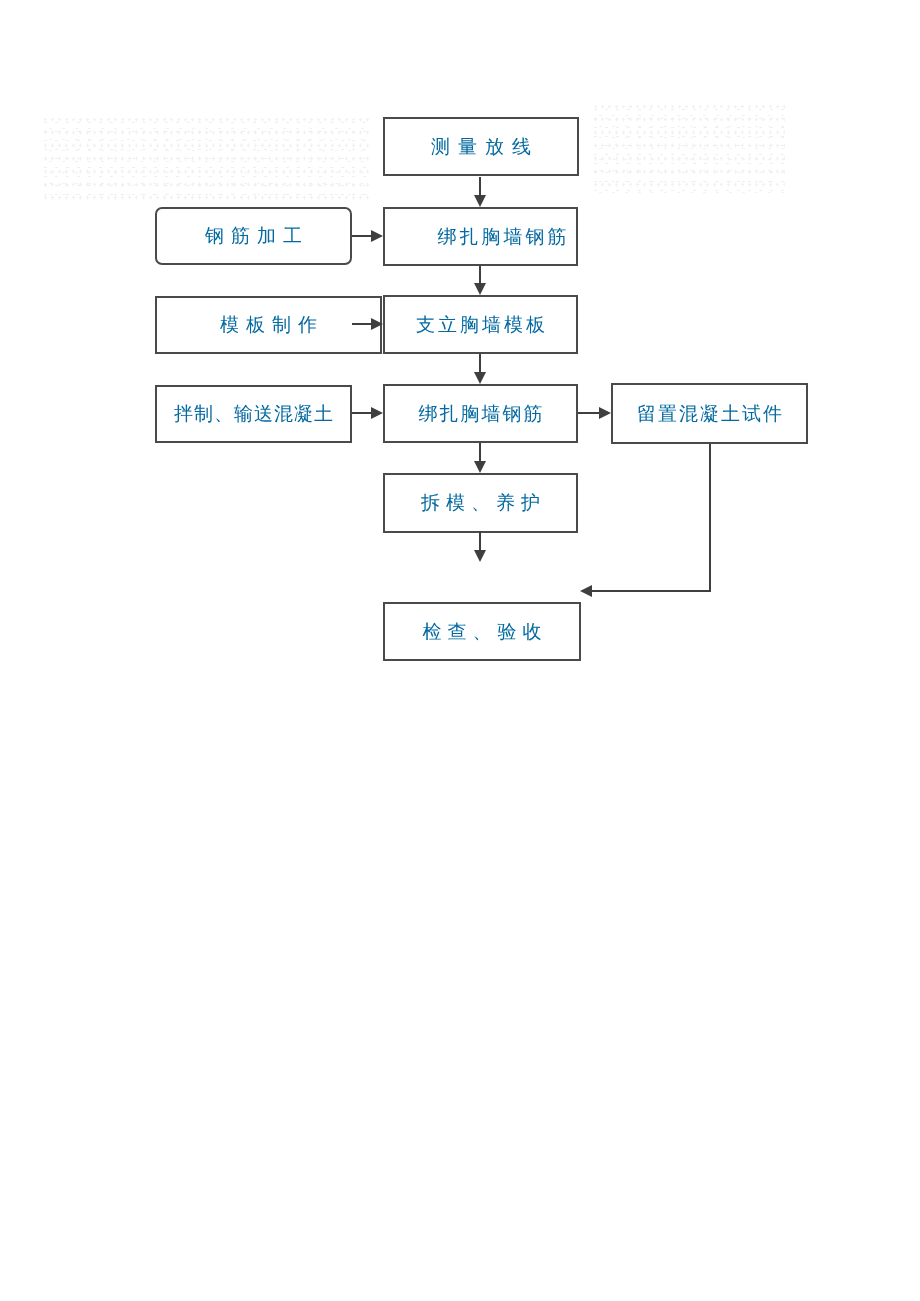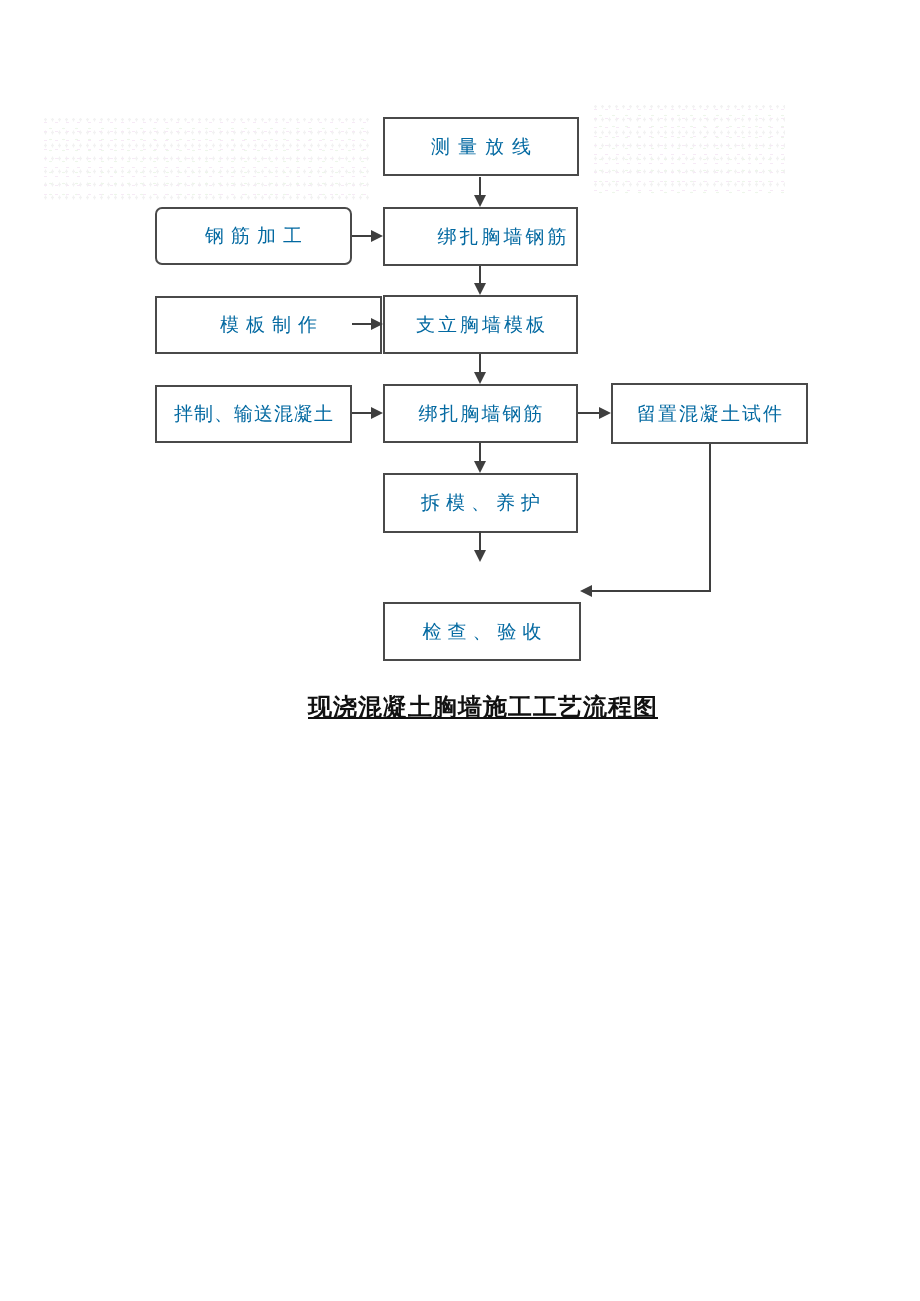--- a/index.html
+++ b/index.html
@@ -118,15 +118,14 @@
   <div class="hline" style="left:352px; top:412px; width:20px;"></div>
   <div class="arr-right" style="left:371px; top:407px;"></div>
 
   <div class="hline" style="left:578px; top:412px; width:22px;"></div>
   <div class="arr-right" style="left:599px; top:407px;"></div>
 
   <div class="vline" style="left:709px; top:444px; height:148px;"></div>
   <div class="hline" style="left:592px; top:590px; width:119px;"></div>
   <div class="arr-left" style="left:580px; top:585px;"></div>
 
-  <div class="title">现浇混凝土胸墙施工工艺流程图</div>
 
 </div>
 
 </body></html>

